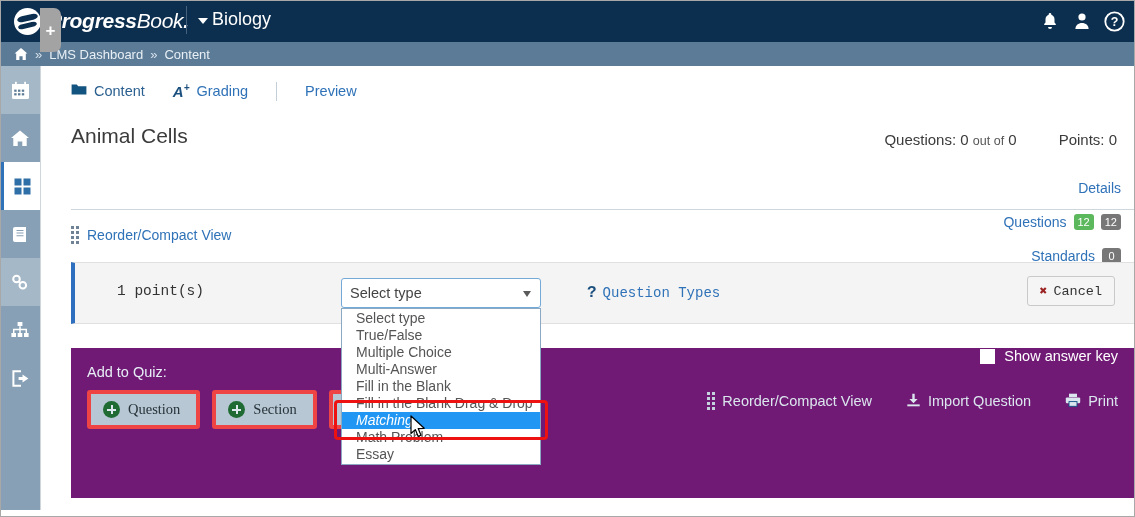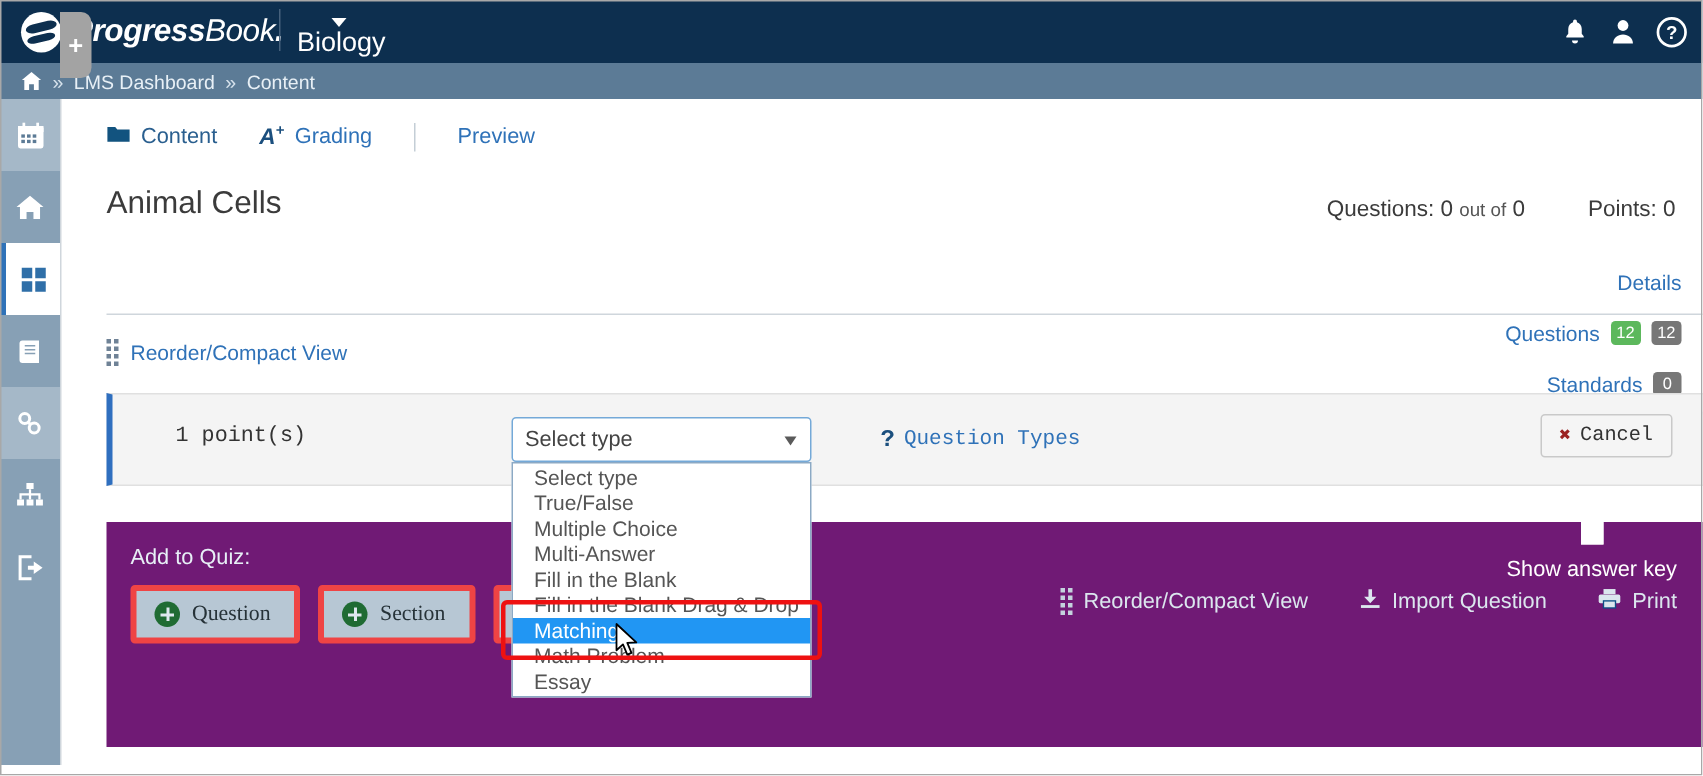--- a/index.html
+++ b/index.html
@@ -43,21 +43,21 @@
   }
   .logo-text .light { font-weight: normal; }
   .logo-dot { color: #fff; font-size: 21px; }
   .logo-divider {
     position: absolute; left: 186px; top: 6px; width: 1px; height: 28px;
     background: #46617c;
   }
   .course-sel {
     position: absolute; left: 198px; top: 9px;
     color: #ffffff; font-size: 18px; white-space: nowrap;
-    display: flex; align-items: center; cursor: pointer; flex-direction: column;
+    display: flex; align-items: center; cursor: pointer;
   }
   .caret-down {
     width: 0; height: 0; border-left: 5px solid transparent;
     border-right: 5px solid transparent; border-top: 6px solid #ffffff;
     margin-right: 4px; margin-top: 3px;
   }
   .top-icons {
     position: absolute; right: 10px; top: 0; height: 42px;
     display: flex; align-items: center; gap: 12px;
   }
@@ -216,21 +216,21 @@
   }
   .select-list {
     position: absolute; left: 340px; top: 308px; width: 200px;
     background: #ffffff; border: 1px solid #8ca9c4;
     z-index: 21; padding: 1px 0;
   }
   .opt {
     height: 17px; line-height: 17px; padding: 0 0 0 14px;
     font-size: 14px; color: #555; white-space: nowrap; cursor: pointer;
   }
-  .opt.selected { background: #2196f3; color: #ffffff; }
+  .opt.selected { background: #2196f3; color: #ffffff; font-style: italic; }
 
   
   .annot-box {
     position: absolute; left: 334px; top: 400px; width: 214px; height: 40px;
     border: 3px solid #ee1111; border-radius: 4px;
     z-index: 40; pointer-events: none;
   }
 
   
   .cursor {
@@ -264,21 +264,21 @@
   }
   .plus-circle::before, .plus-circle::after {
     content: ""; position: absolute; background: #dfe8ef;
   }
   .plus-circle::before { left: 4px; top: 7.5px; width: 9px; height: 2.5px; }
   .plus-circle::after { left: 7.5px; top: 4px; width: 2.5px; height: 9px; }
 
   .answerkey {
     position: absolute; right: 18px; top: 0;
     display: flex; align-items: center; gap: 9px;
-    color: #ffffff; font-size: 14.5px; cursor: pointer; white-space: nowrap; flex-direction: column;
+    color: #ffffff; font-size: 14.5px; cursor: pointer; white-space: nowrap;
   }
   .checkbox {
     width: 15px; height: 15px; background: #ffffff; border: 1px solid #ffffff;
   }
   .bluetools {
     position: absolute; right: 18px; top: 44px;
     display: flex; align-items: center; gap: 34px;
     color: #dbe6ee; font-size: 14.5px; white-space: nowrap;
   }
   .bluetools .tool {

